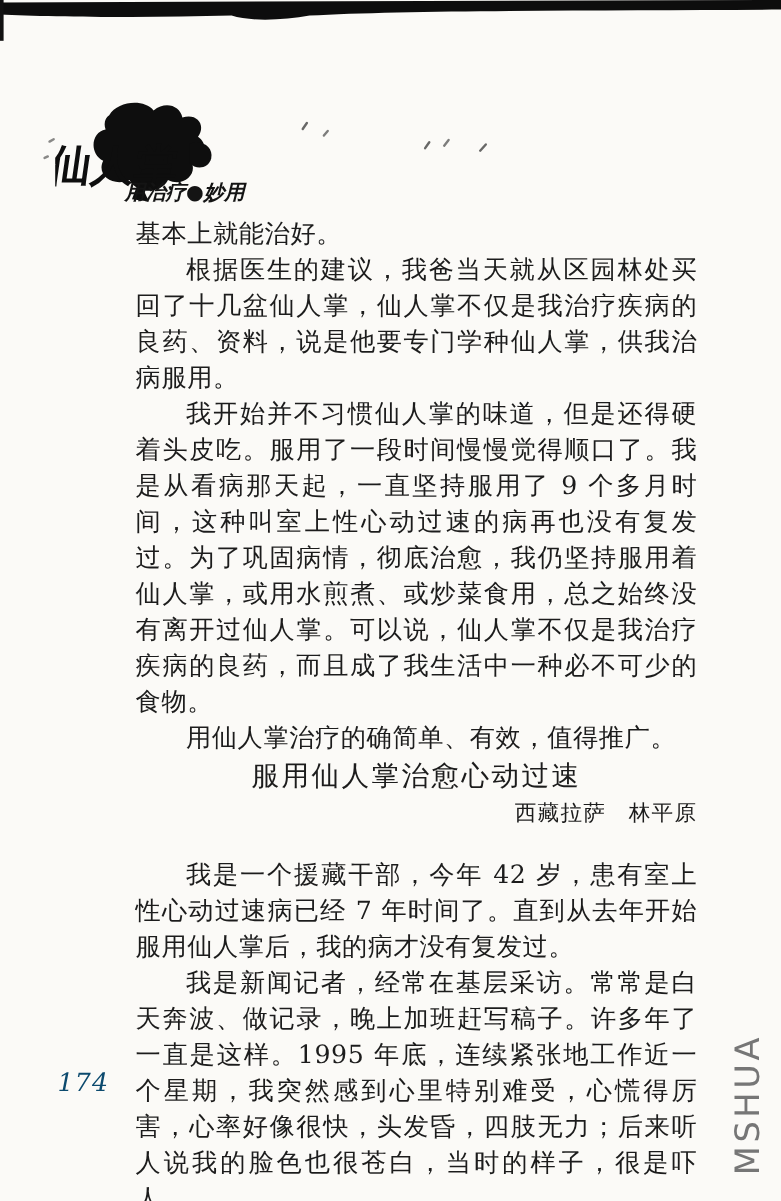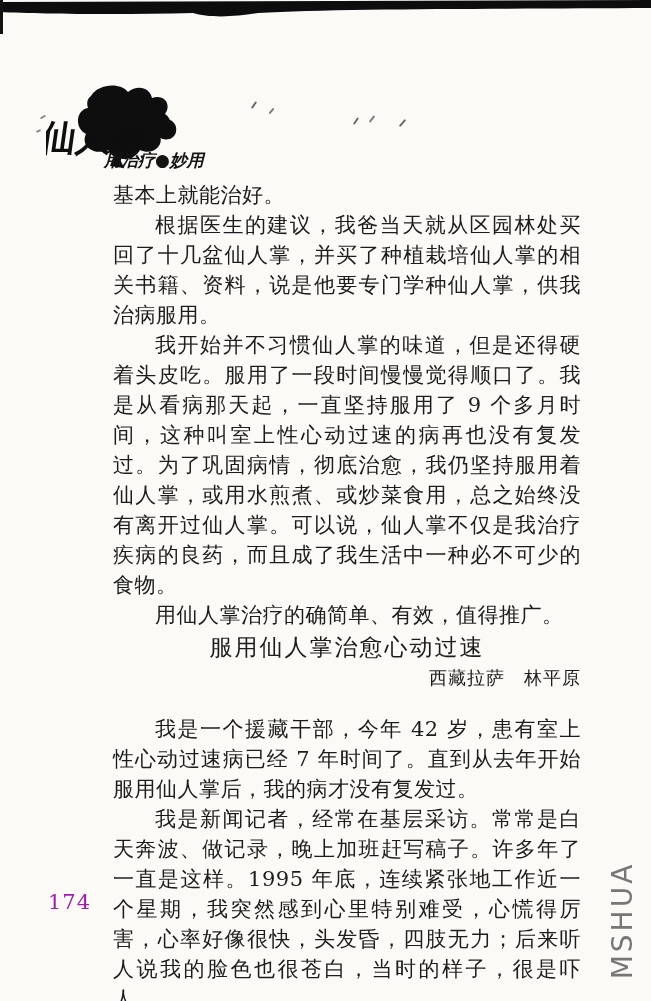--- a/index.html
+++ b/index.html
@@ -62,22 +62,23 @@
     text-indent: 0 !important;
     letter-spacing: 1px;
   }
   .article-first { margin-top: 22px !important; }
 
   
   .page-number {
     position: absolute;
     left: 48px; top: 890px;
     font-size: 21px;
+    font-style: italic;
     letter-spacing: 1px;
-    color: #a21caf;
+    color: #0c4a6e;
   }
 
   
   .watermark-box {
     position: absolute;
     left: 548px; top: 845px;
     width: 150px; height: 150px;
     display: flex; align-items: center; justify-content: center;
     pointer-events: none;
   }
@@ -123,21 +124,21 @@
   <div class="speckle sp2"></div>
   <div class="speckle sp3"></div>
   <div class="speckle sp4"></div>
   <div class="speckle sp5"></div>
   <div class="speckle sp6"></div>
   <div class="speckle sp7"></div>
 
   <div class="body-text">
 
     <p class="no-indent">基本上就能治好。</p>
-    <p>根据医生的建议，我爸当天就从区园林处买回了十几盆仙人掌，并买了种植栽培仙人掌的相关书籍、资料，说是他要专门学种仙人掌，供我治病服用。</p>
+    <p>根据医生的建议，我爸当天就从区园林处买回了十几盆仙人掌，仙人掌不仅是我治疗疾病的良药、资料，说是他要专门学种仙人掌，供我治病服用。</p>
     <p>我开始并不习惯仙人掌的味道，但是还得硬着头皮吃。服用了一段时间慢慢觉得顺口了。我是从看病那天起，一直坚持服用了 9 个多月时间，这种叫室上性心动过速的病再也没有复发过。为了巩固病情，彻底治愈，我仍坚持服用着仙人掌，或用水煎煮、或炒菜食用，总之始终没有离开过仙人掌。可以说，仙人掌不仅是我治疗疾病的良药，而且成了我生活中一种必不可少的食物。</p>
     <p>用仙人掌治疗的确简单、有效，值得推广。</p>
 
     <p class="article-title">服用仙人掌治愈心动过速</p>
     <p class="article-byline">西藏拉萨　林平原</p>
 
     <p class="article-first">我是一个援藏干部，今年 42 岁，患有室上性心动过速病已经 7 年时间了。直到从去年开始服用仙人掌后，我的病才没有复发过。</p>
     <p>我是新闻记者，经常在基层采访。常常是白天奔波、做记录，晚上加班赶写稿子。许多年了一直是这样。1995 年底，连续紧张地工作近一个星期，我突然感到心里特别难受，心慌得厉害，心率好像很快，头发昏，四肢无力；后来听人说我的脸色也很苍白，当时的样子，很是吓人。</p>
   </div>
 

